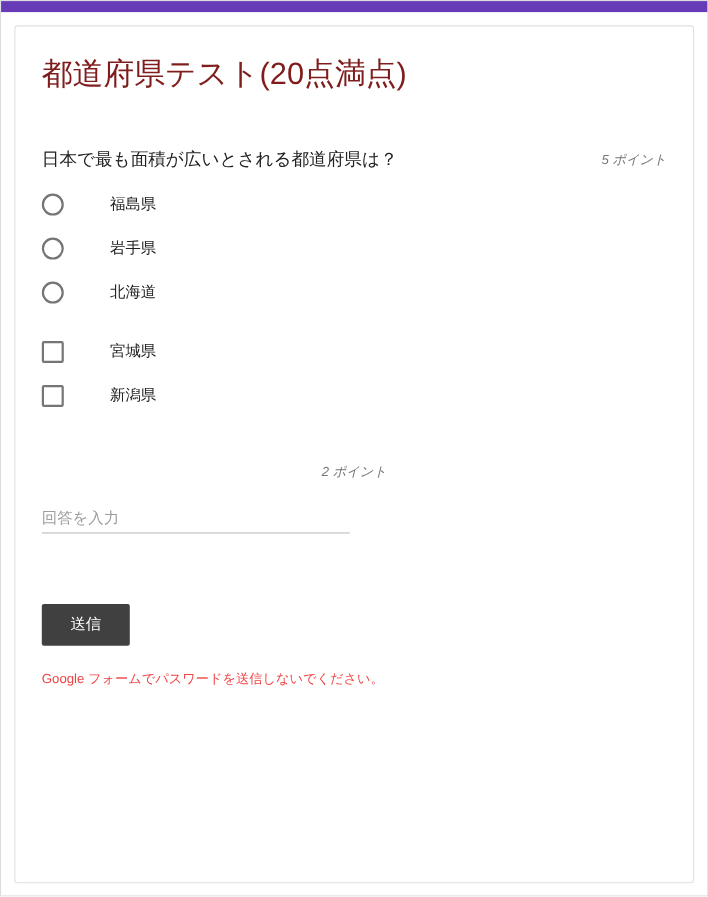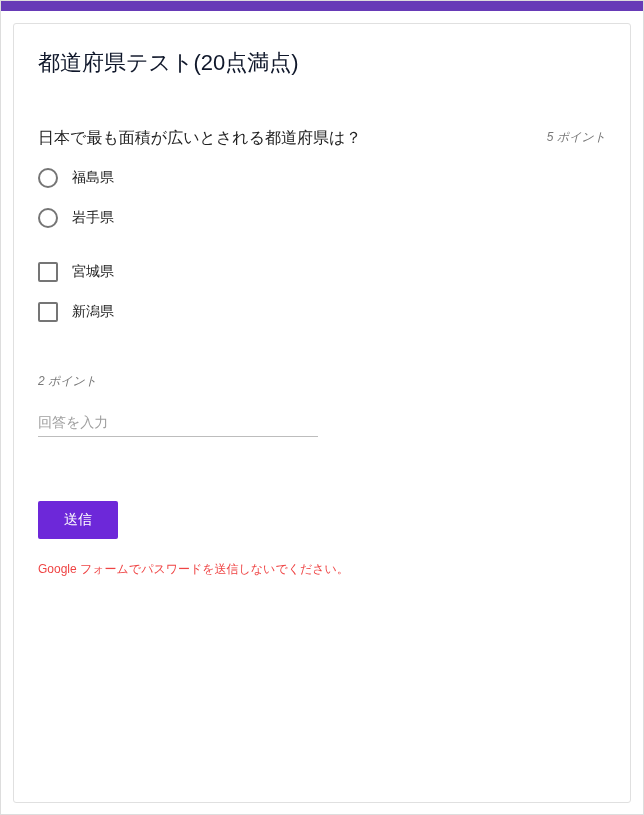--- a/index.html
+++ b/index.html
@@ -24,33 +24,33 @@
   .card {
     margin: 12px 12px 0 12px;
     background: #fff;
     border: 1px solid #e0e0e0;
     border-radius: 3px;
     padding: 24px 24px 20px 24px;
     min-height: 780px;
     position: relative;
   }
   .form-title {
-    font-size: 22px;
+    font-size: 28px;
     font-weight: 400;
-    color: #0f172a;
+    color: #7f1d1d;
     margin-bottom: 34px;
     letter-spacing: 0;
   }
   .question-block {
     margin-bottom: 34px;
   }
   .q-head {
     display: flex;
     align-items: flex-start;
-    justify-content: flex-start;
+    justify-content: center;
     margin-bottom: 18px;
     margin-top: 48px;
   }
   .q-title {
     font-size: 16px;
     color: #212121;
     line-height: 1.5;
     flex: 1;
     padding-right: 8px;
   }
@@ -59,20 +59,21 @@
     color: #777;
     white-space: nowrap;
     padding-top: 3px;
     font-style: italic;
   }
   .option-row {
     display: flex;
     align-items: center;
     margin-bottom: 20px;
     cursor: pointer;
+    gap: 28px;
   }
   .radio-circle, .checkbox-square {
     width: 20px;
     height: 20px;
     border: 2px solid #757575;
     margin-right: 14px;
     flex-shrink: 0;
   }
   .radio-circle { border-radius: 50%; }
   .checkbox-square { border-radius: 2px; }
@@ -85,21 +86,21 @@
     border-bottom: 1px solid #bdbdbd;
     font-size: 14px;
     color: #6d28d9;
     width: 280px;
     padding: 6px 0;
     outline: none;
     background: transparent;
   }
   .text-input::placeholder { color: #9e9e9e; }
   .submit-btn {
-    background: #6d28d9;
+    background: #404040;
     color: #fff;
     border: none;
     font-size: 14px;
     padding: 10px 26px;
     border-radius: 2px;
     cursor: pointer;
     margin-top: 30px;
   }
   .footer-note {
     font-size: 12px;
@@ -123,20 +124,24 @@
         <div class="q-points">5 ポイント</div>
       </div>
       <div class="option-row">
         <span class="radio-circle"></span>
         <span class="option-label">福島県</span>
       </div>
       <div class="option-row">
         <span class="radio-circle"></span>
         <span class="option-label">岩手県</span>
       </div>
+      <div class="option-row">
+        <span class="radio-circle"></span>
+        <span class="option-label">北海道</span>
+      </div>
     </div>
 
     
     <div class="question-block">
       <div class="option-row">
         <span class="checkbox-square"></span>
         <span class="option-label">宮城県</span>
       </div>
       <div class="option-row">
         <span class="checkbox-square"></span>

